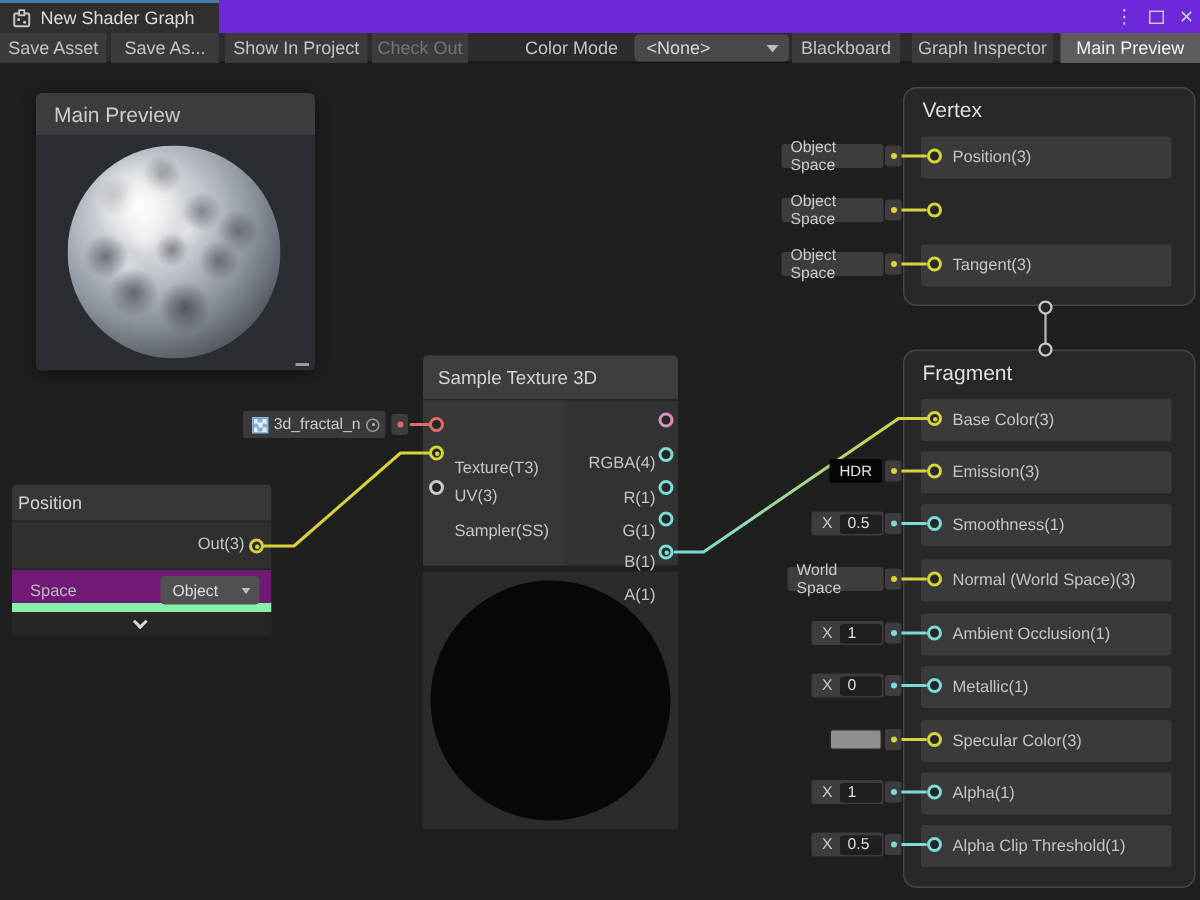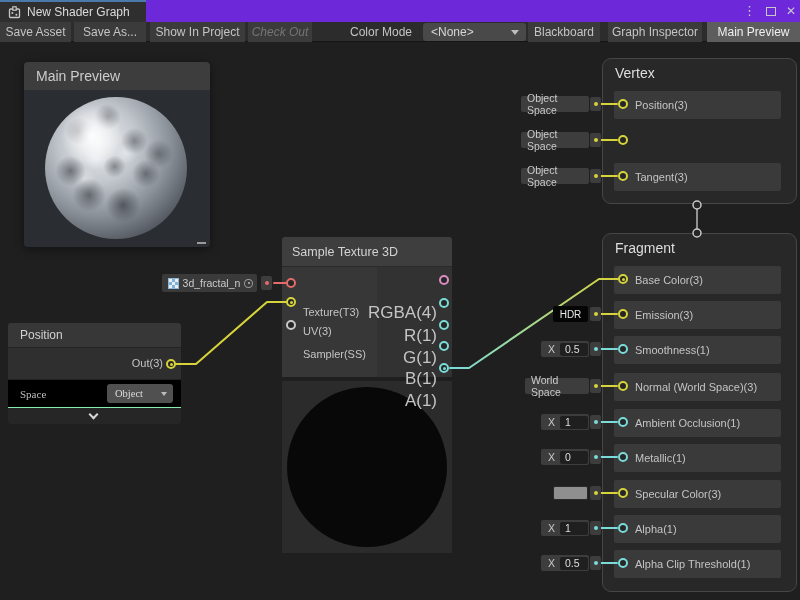--- a/index.html
+++ b/index.html
@@ -15,21 +15,21 @@
   .win-controls { position:absolute; right:4px; top:0; height:22px; display:flex; align-items:center; gap:10px; }
   .kebab { color:#c8c8c8; font-size:13px; line-height:22px; cursor:default; }
   .maxbox { width:10px; height:9px; border:1.5px solid #c8c8c8; }
   .closex { color:#c8c8c8; font-size:12px; line-height:22px; }
 
   
   #toolbar { position:absolute; left:0; top:22px; width:800px; height:20px; background:#2c2c2c;
     border-bottom:1px solid #151515; }
   .tbtn { position:absolute; top:0; height:20px; background:#3b3b3b; color:#c4c4c4; font-size:12px;
     display:flex; align-items:center; justify-content:center; white-space:nowrap; }
-  .tbtn.disabled { color:#757575;font-style:italic; }
+  .tbtn.disabled { color:#757575; }
   .tbtn.active { background:#5d5d5d; color:#f0f0f0; }
   .tlabel { position:absolute; top:0; height:20px; display:flex; align-items:center; color:#c4c4c4; font-size:12px; }
   .tdrop { position:absolute; top:1px; height:18px; background:#494949; border-radius:3px; color:#d6d6d6;
     font-size:12px; display:flex; align-items:center; padding:0 8px; }
   .tdrop .arrow { position:absolute; right:7px; top:7px; width:0; height:0;
     border-left:4px solid transparent; border-right:4px solid transparent; border-top:5px solid #bdbdbd; }
 
   
   #graph { position:absolute; left:0; top:42px; width:800px; height:558px; background:#1f1f1f; }
   #edges { position:absolute; left:0; top:0; width:800px; height:558px; z-index:5; pointer-events:none; }
@@ -90,39 +90,39 @@
   #sample-node .hdr { height:30px; background:#3e3e3e; border-bottom:1px solid #2a2a2a;
     display:flex; align-items:center; padding-left:10px; color:#d2d2d2; font-size:12.5px;
     border-radius:3px 3px 0 0; }
   #sample-node .body { position:relative; height:110px; background:#323232; }
   #sample-node .incol { position:absolute; left:0; top:0; width:95px; height:110px; background:#373737; }
   #sample-node .gap { height:4px; background:#1f1f1f; }
   #sample-node .preview { position:relative; height:172px; background:#2b2b2b; }
   #sample-node .preview .circle { position:absolute; left:5px; top:6px; width:160px; height:160px;
     border-radius:50%; background:#080808; }
   .in-label { position:absolute; left:21px; color:#c4c4c4; font-size:11px; z-index:3; }
-  .out-label { position:absolute; right:15px; color:#c4c4c4; font-size:17px; text-align:right; z-index:3; }
+  .out-label { position:absolute; right:15px; color:#c4c4c4; font-size:11px; text-align:right; z-index:3; }
 
   
   #fractal-chip { position:absolute; left:162px; top:232px; width:95px; height:18px; background:#3a3a3a;
     border-radius:2px; display:flex; align-items:center; gap:4px; padding:0 4px 0 6px; z-index:6; }
   #fractal-chip .texicon { width:11px; height:11px; border:1px solid #8fb6d9;
     background:repeating-conic-gradient(#7fb0d6 0 25%, #e8eef4 0 50%); background-size:6px 6px; }
   #fractal-chip .name { color:#cbcbcb; font-size:10.5px; white-space:nowrap; }
   #fractal-chip .picker { width:9px; height:9px; border:1px solid #9a9a9a; border-radius:50%; position:relative; }
   #fractal-chip .picker::after { content:''; position:absolute; left:2.5px; top:2.5px; width:2px; height:2px;
     border-radius:50%; background:#bdbdbd; }
 
   
   #position-node { position:absolute; left:8px; top:281px; width:173px; z-index:2; border-radius:3px; overflow:hidden; }
   #position-node .hdr { height:25px; background:#373737; border-bottom:1px solid #232323;
-    display:flex; align-items:center; padding-left:12px; color:#d2d2d2; font-size:12px; }
+    display:flex; align-items:center; padding-left:4px; color:#d2d2d2; font-size:12px; }
   #position-node .outrow { position:relative; height:32px; background:#2f2f2f; border-bottom:1px solid #232323; }
   #position-node .outrow .lbl { position:absolute; right:18px; top:9px; color:#c4c4c4; font-size:11px; }
-  #position-node .spacerow { position:relative; height:28px; background:#000000; border-bottom:1px solid #86efac;font-family:Liberation Serif, serif; }
+  #position-node .spacerow { position:relative; height:28px; background:#701a75; border-bottom:6px solid #86efac; }
   #position-node .spacerow .lbl { position:absolute; left:12px; top:8px; color:#bdbdbd; font-size:11px; }
   .mini-drop { position:absolute; right:8px; top:4px; width:66px; height:19px; background:#505050;
     border-radius:3px; color:#dedede; font-size:10.5px; display:flex; align-items:center; padding-left:8px; }
   .mini-drop .arrow { position:absolute; right:6px; top:8px; width:0; height:0;
     border-left:3.5px solid transparent; border-right:3.5px solid transparent; border-top:4px solid #bdbdbd; }
   #position-node .footer { position:relative; height:16px; background:#262626; }
   .chev { position:absolute; left:50%; top:3px; width:7px; height:7px; margin-left:-5px;
     border-right:2px solid #d8d8d8; border-bottom:2px solid #d8d8d8; transform:rotate(45deg); }
 </style>
 </head>

